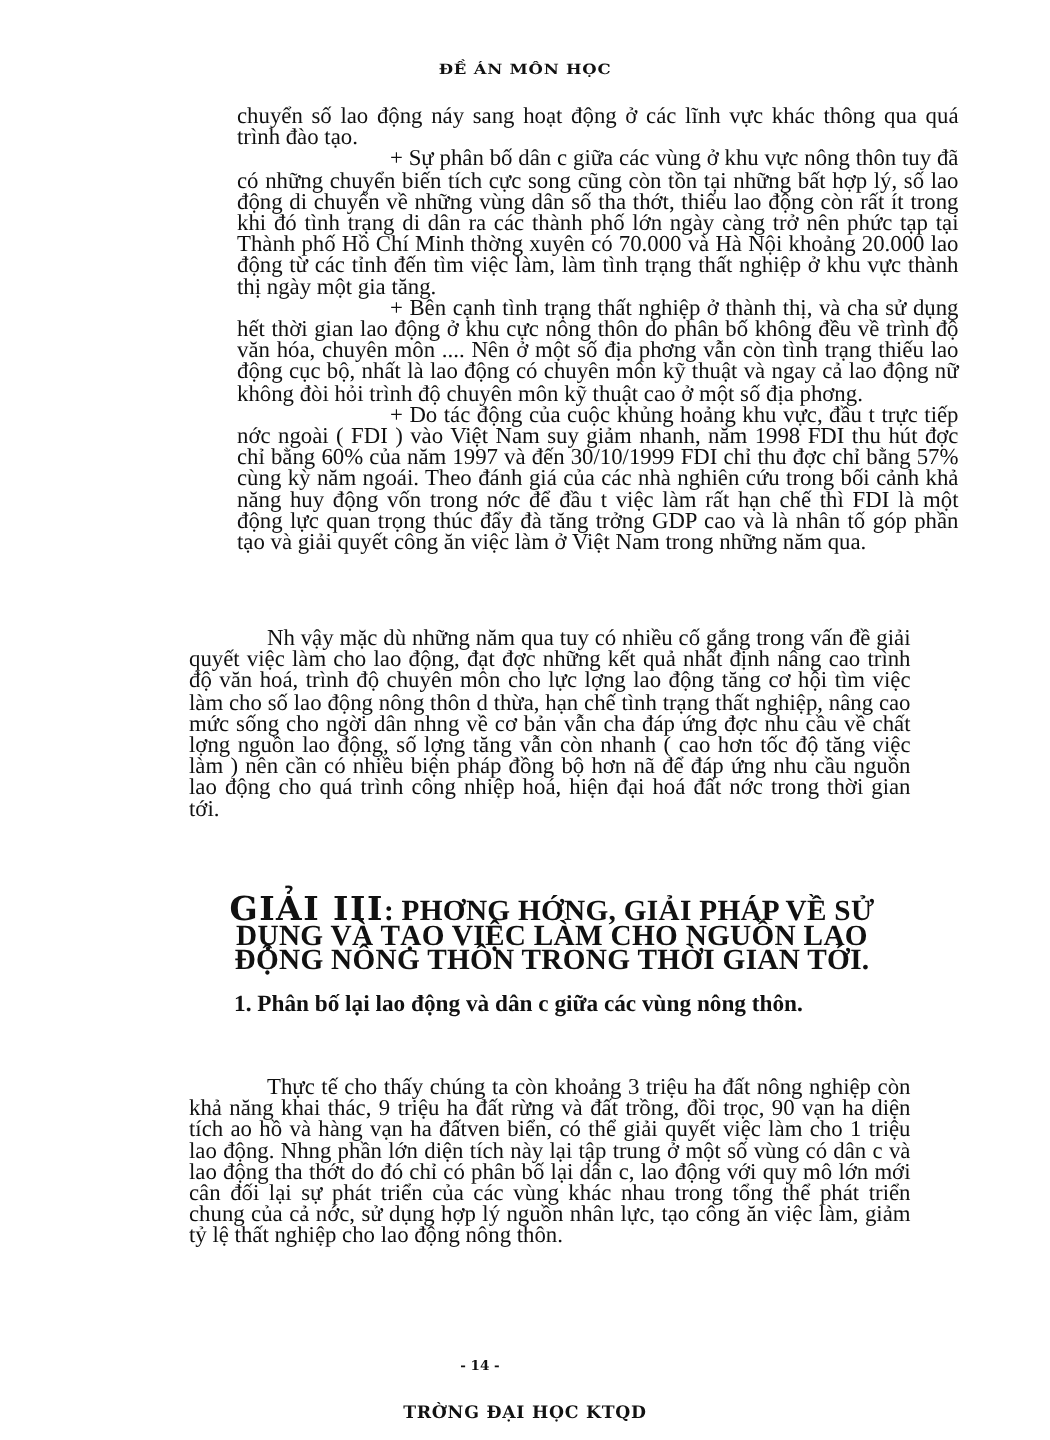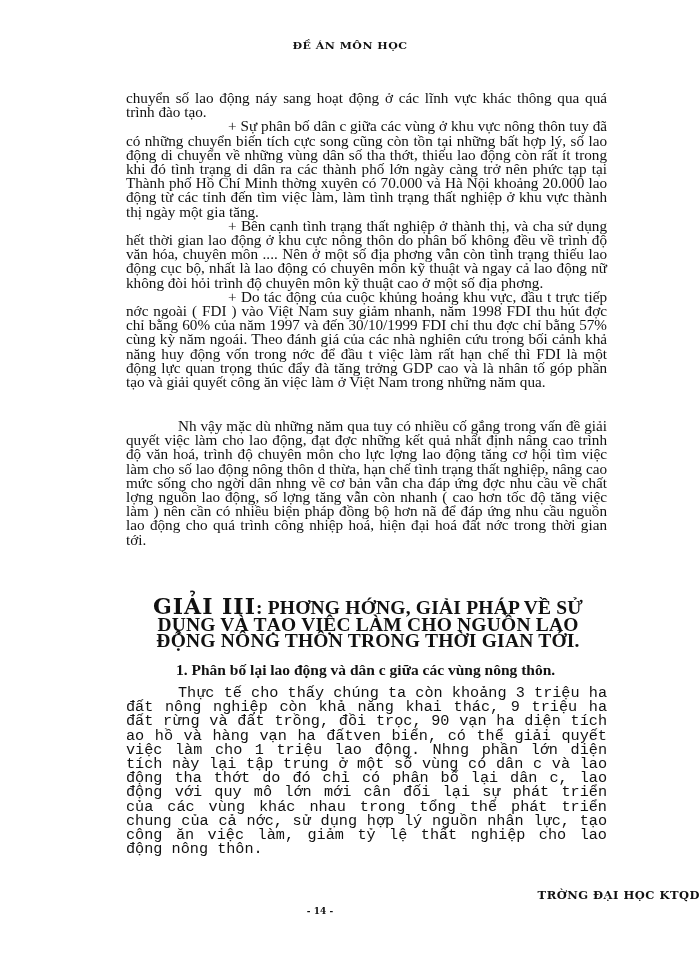--- a/index.html
+++ b/index.html
@@ -34,21 +34,21 @@
       width: 481px;
       font-size: 15.2px;
       line-height: 14.2px;
       text-align: justify;
     }
     .body-text p {
       margin: 0;
     }
     .indent-plus { text-indent: 102px; font-family: Liberation Serif, serif; }
     .indent-para { text-indent: 52px; }
-    #block1 { top: 91px; }
+    #block1 { top: 71px; margin-left: 32px; }
     #block2 { top: 419px; }
     .part-heading {
       position: absolute;
       top: 598px;
       left: 128px;
       width: 480px;
       font-family: "Liberation Serif", serif;
       font-weight: bold;
       font-size: 19.5px;
       line-height: 16.5px;
@@ -56,32 +56,32 @@
       letter-spacing: 0.2px;
     }
     .part-heading .part-label {
       font-family: "DejaVu Serif", serif;
       font-size: 22px;
       letter-spacing: 1px;
     }
     .section-heading {
       position: absolute;
       top: 661px;
-      left: 176px;
+      left: 156px;
       font-weight: bold;
       font-size: 15.5px;
       text-align: center;
     }
-    #block3 { top: 686px; font-family: Liberation Mono, monospace; }
+    #block3 { top: 718px; }
     .page-footer {
       position: absolute;
-      top: 888px;
+      top: 934px;
       left: 0;
       width: 700px;
-      text-align: right;
+      text-align: center;
       font-family: "DejaVu Serif", serif;
       font-weight: bold;
       font-size: 11.5px;
       letter-spacing: 0.5px;
     }
     .page-number {
       position: absolute;
       top: 906px;
       left: 0;
       width: 640px;

